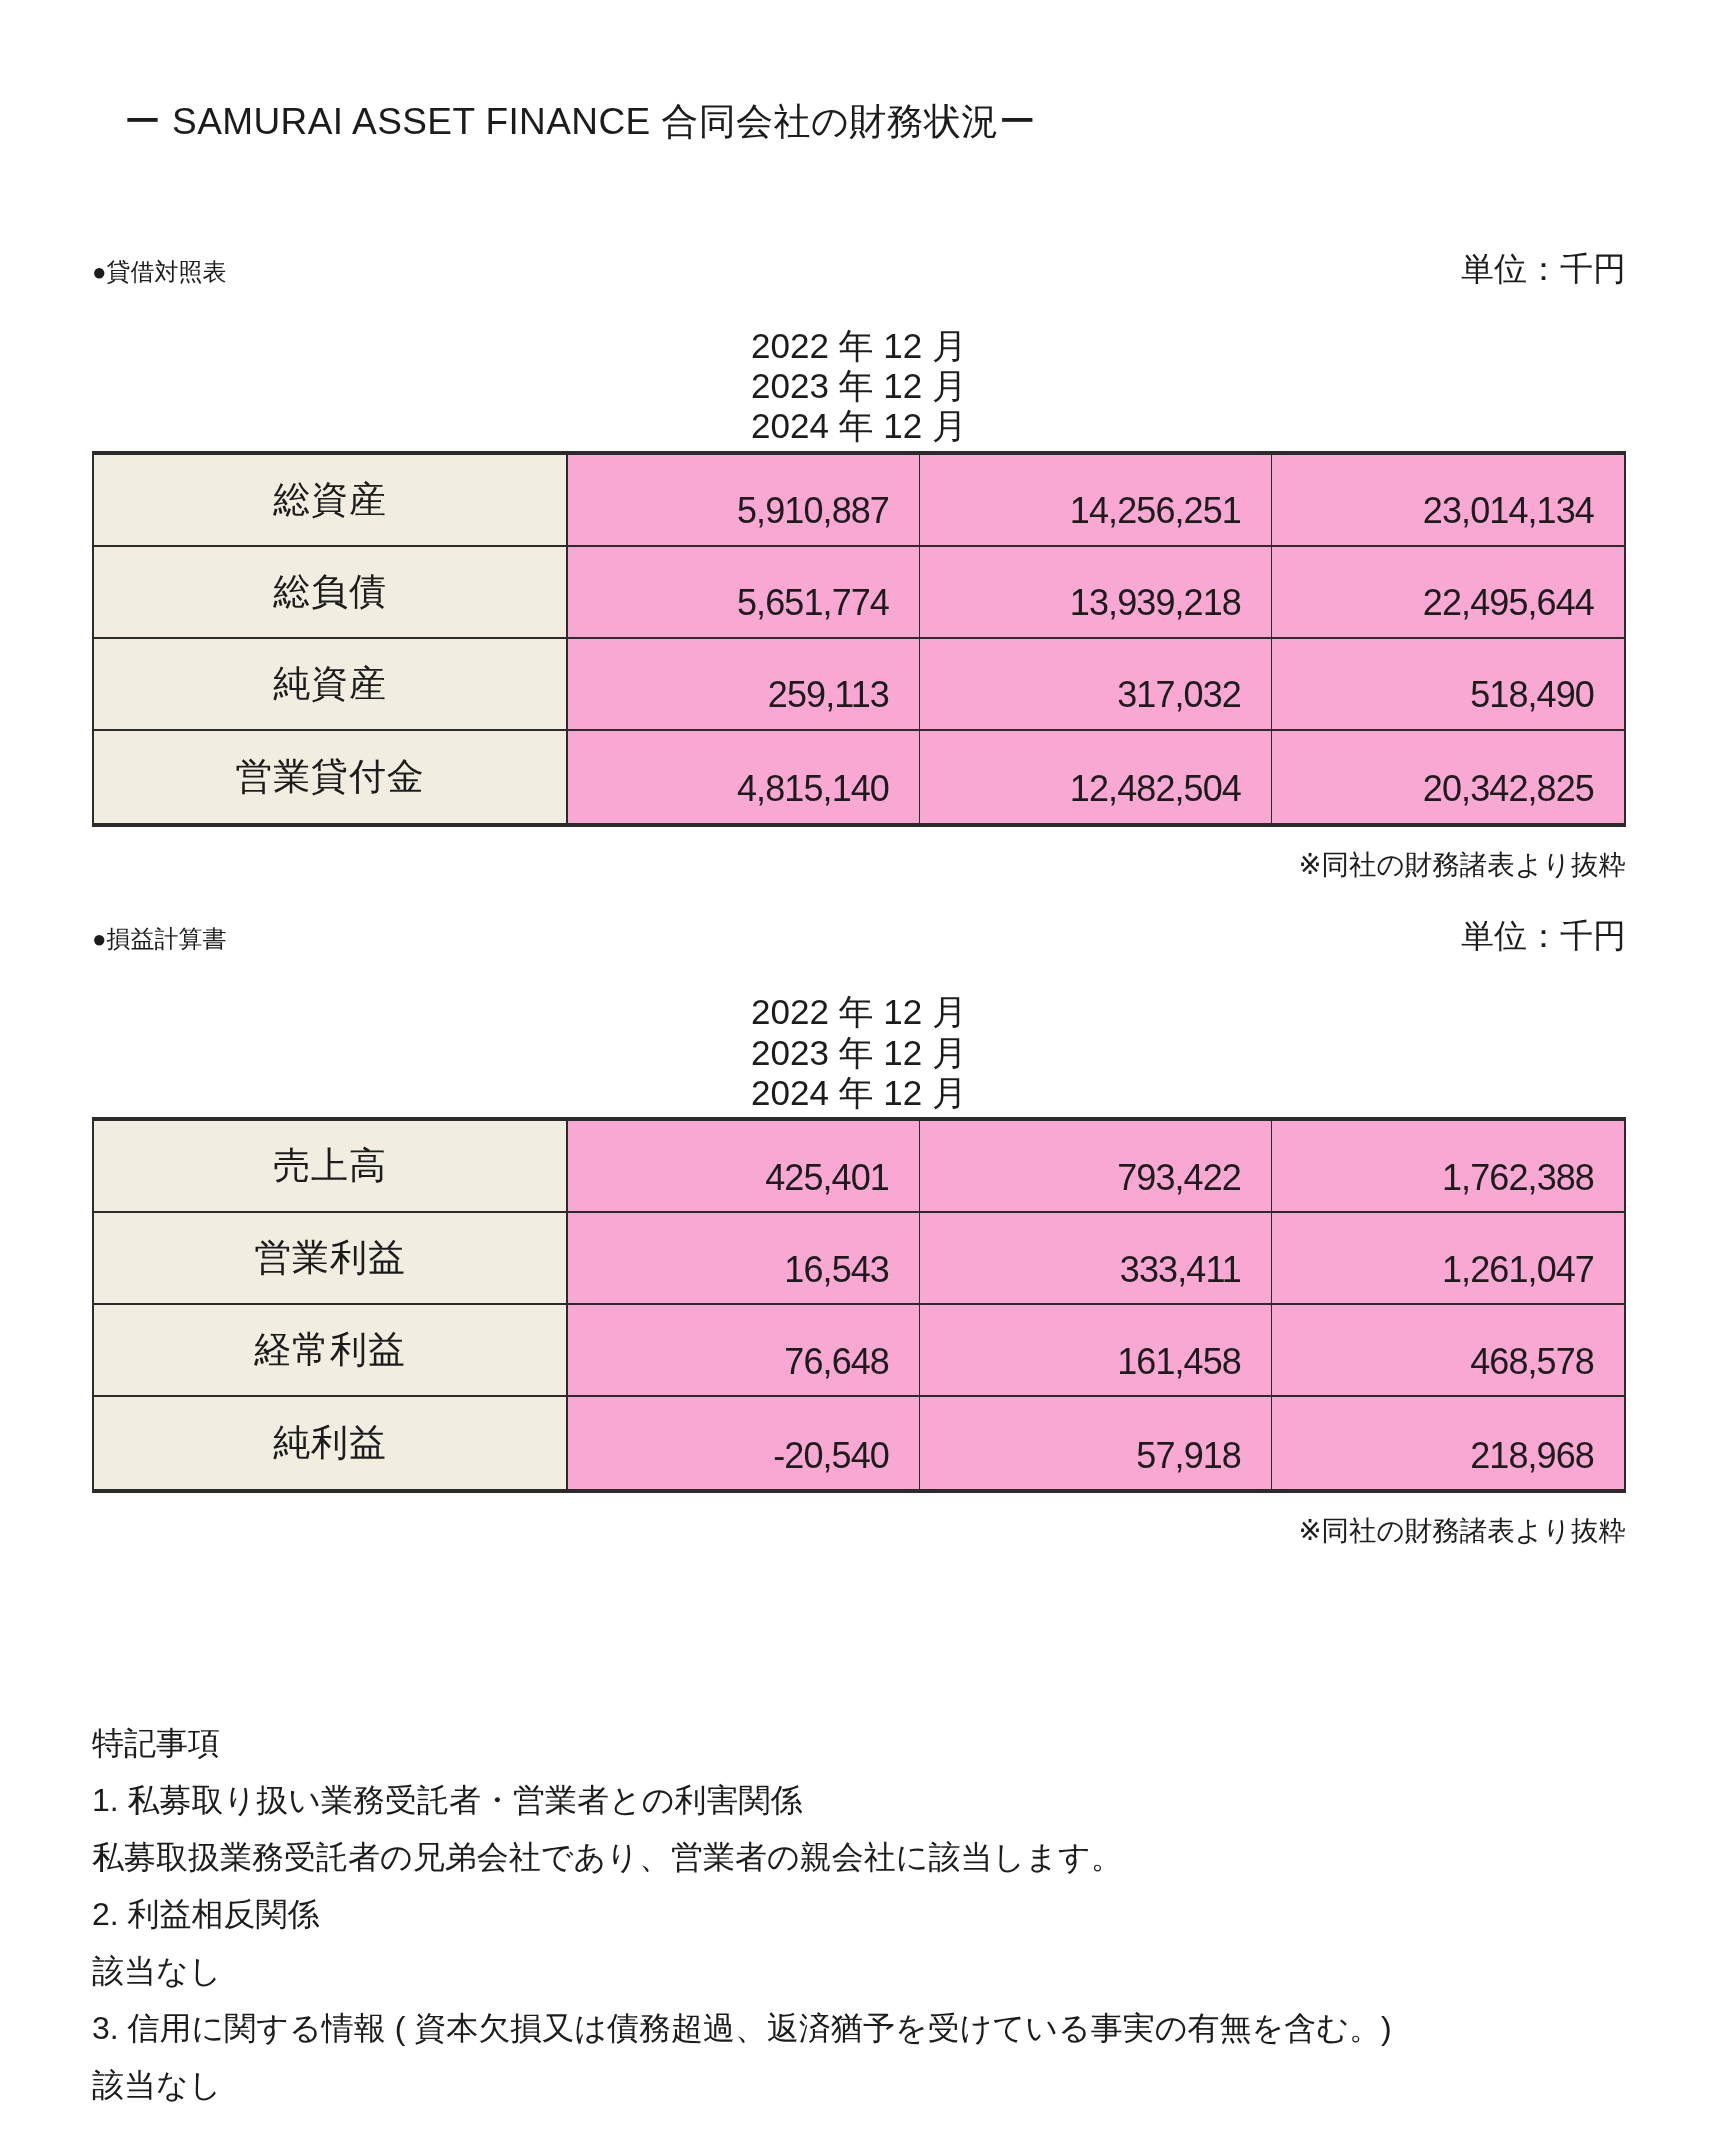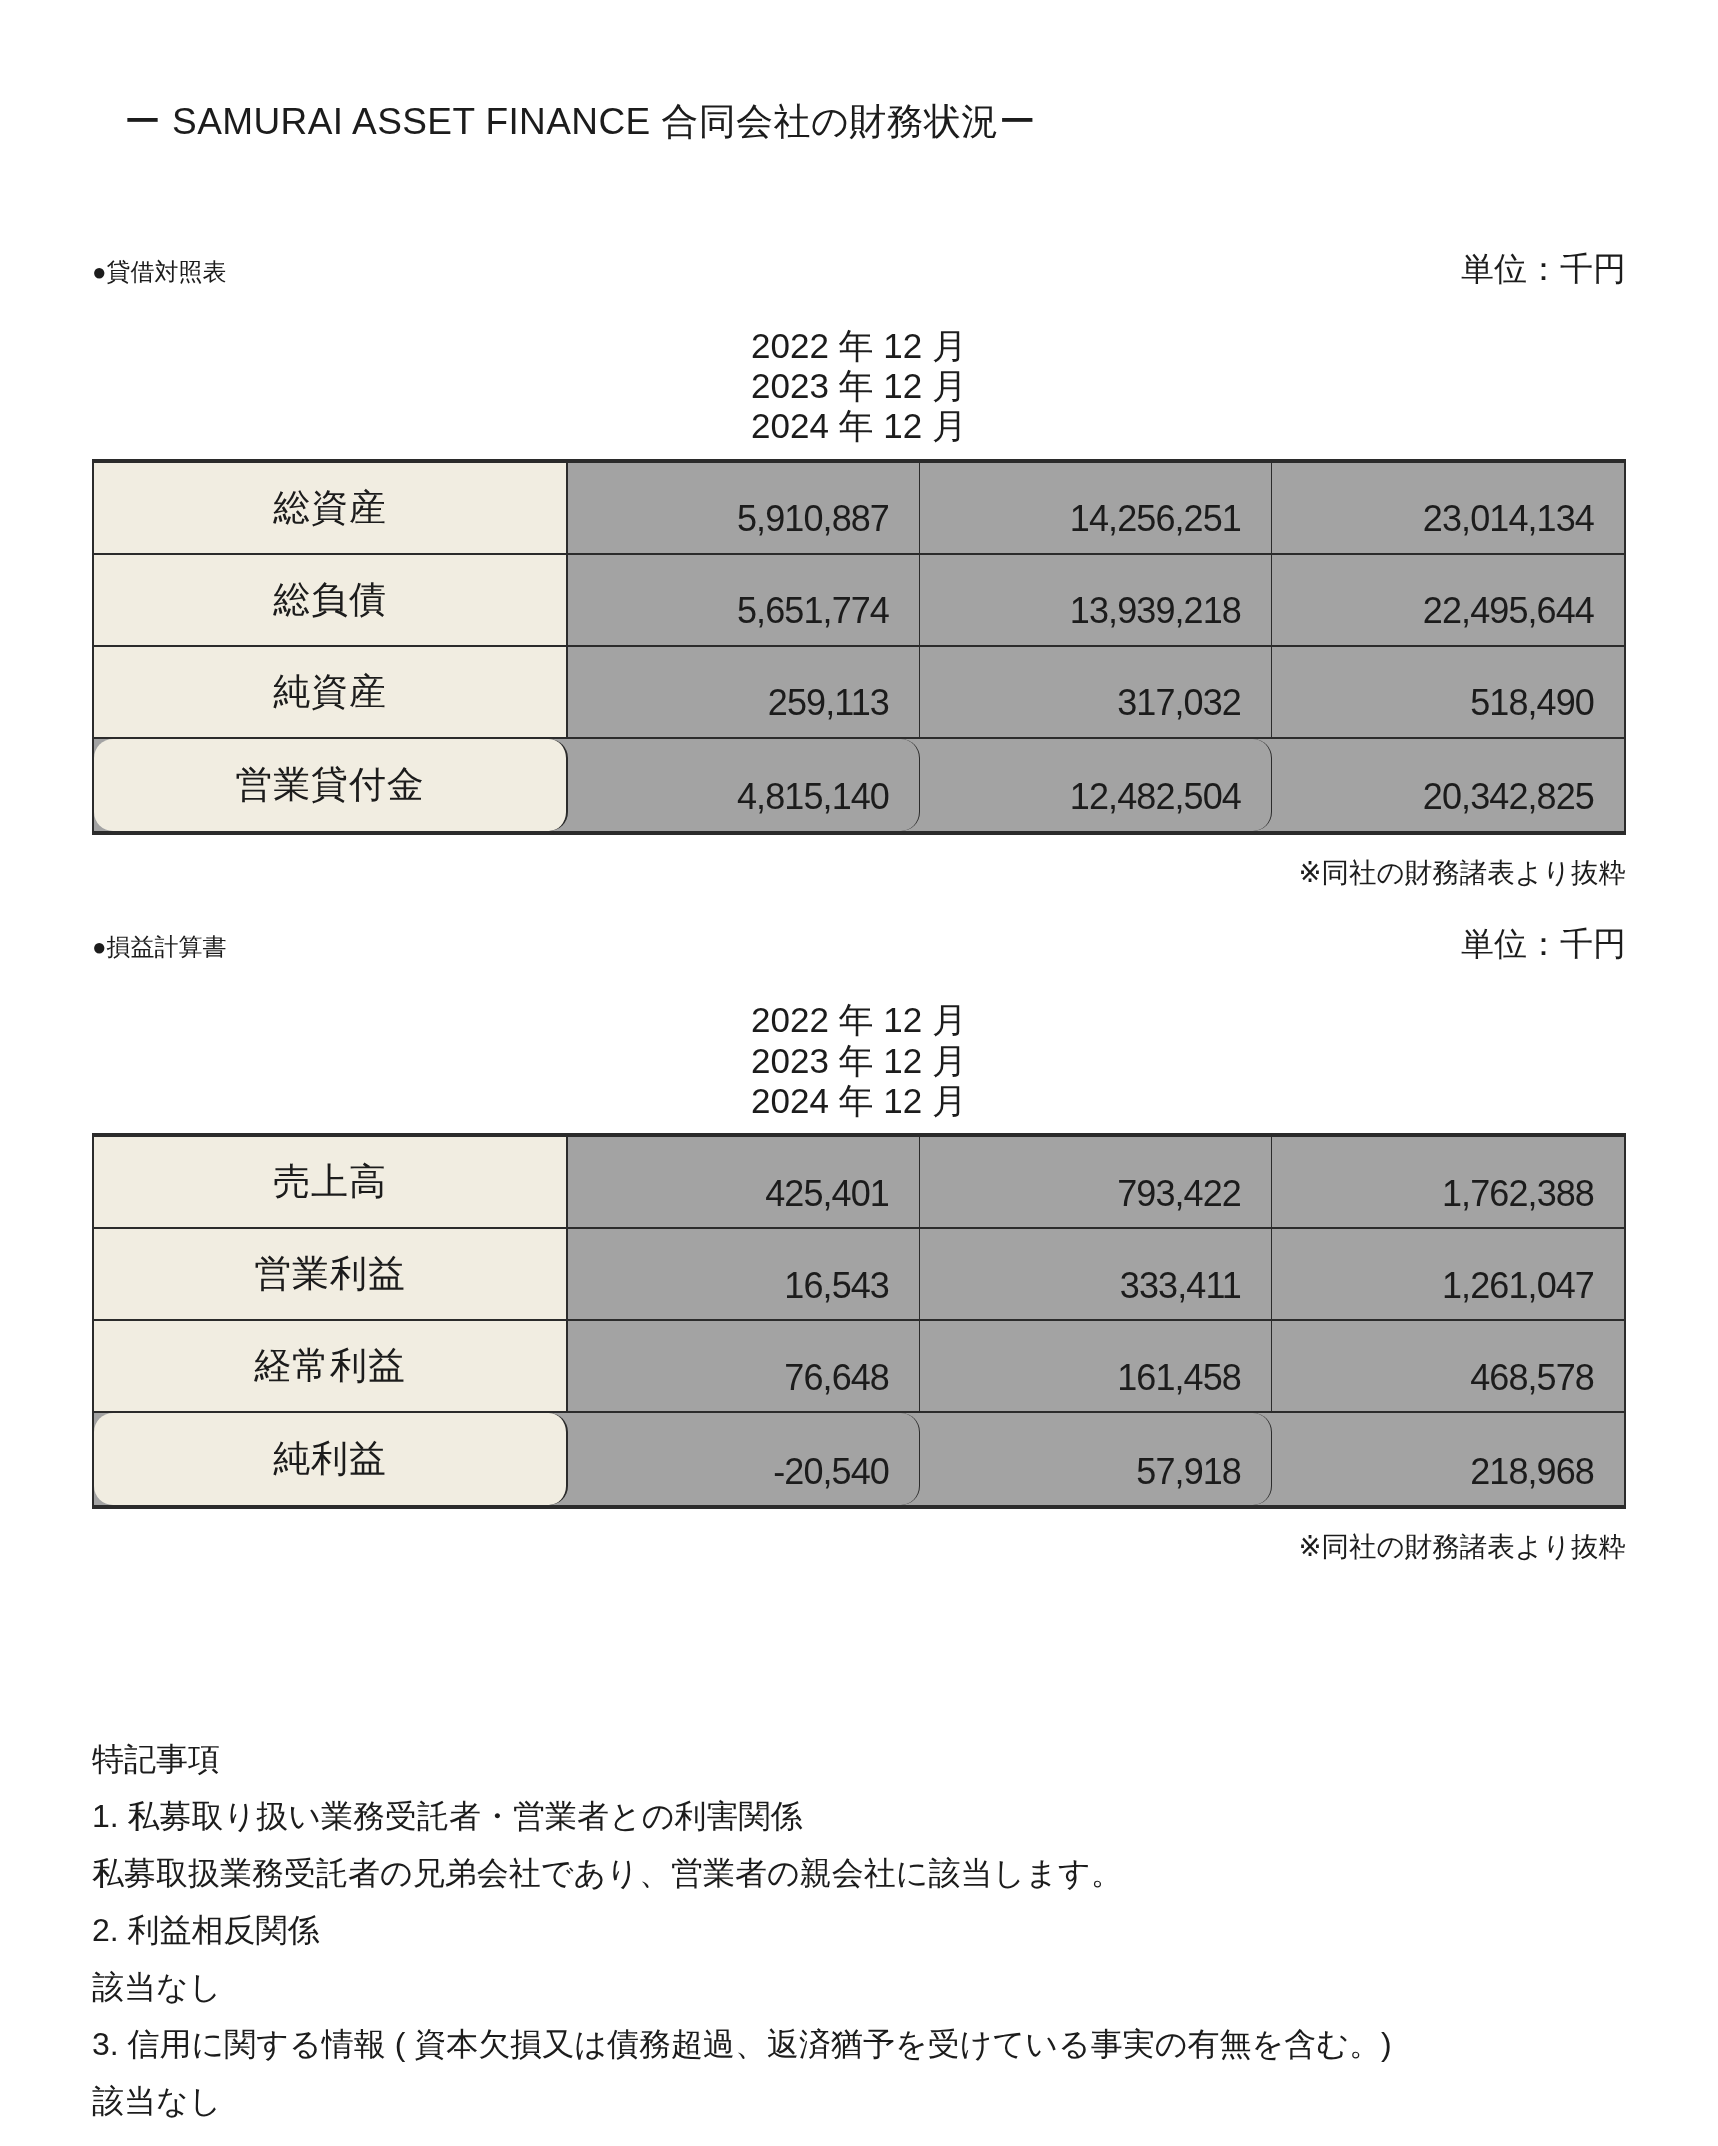--- a/index.html
+++ b/index.html
@@ -54,36 +54,36 @@
   }
   .col-headers .spacer { width: 474px; }
   .col-headers .col-h {
     flex: 1;
     text-align: center;
     font-size: 35px;
     white-space: nowrap;
   }
 
   .fin-table {
-    margin-top: 12px;
+    margin-top: 4px;
     width: 100%;
     display: grid;
     grid-template-columns: 474px 1fr 1fr 1fr;
     grid-auto-rows: 92px;
     border: 2.7px solid #2b2b2b;
     border-top-width: 4.4px;
     border-bottom-width: 4.4px;
-    background: #a3a3a3;
+    background: #f9a8d4;
   }
   .cell {
     border-right: 1.8px solid #2b2b2b;
     border-bottom: 2.7px solid #2b2b2b;
   }
   .cell.last-col { border-right: none; }
-  .cell.last-row { border-bottom: none; border-radius: 19px; }
+  .cell.last-row { border-bottom: none; }
   .cell-label {
     background: #f1ede1;
     border-right-width: 2.7px;
     display: flex;
     align-items: center;
     justify-content: center;
     font-size: 37px;
     letter-spacing: 0.9px;
     white-space: nowrap;
   }

